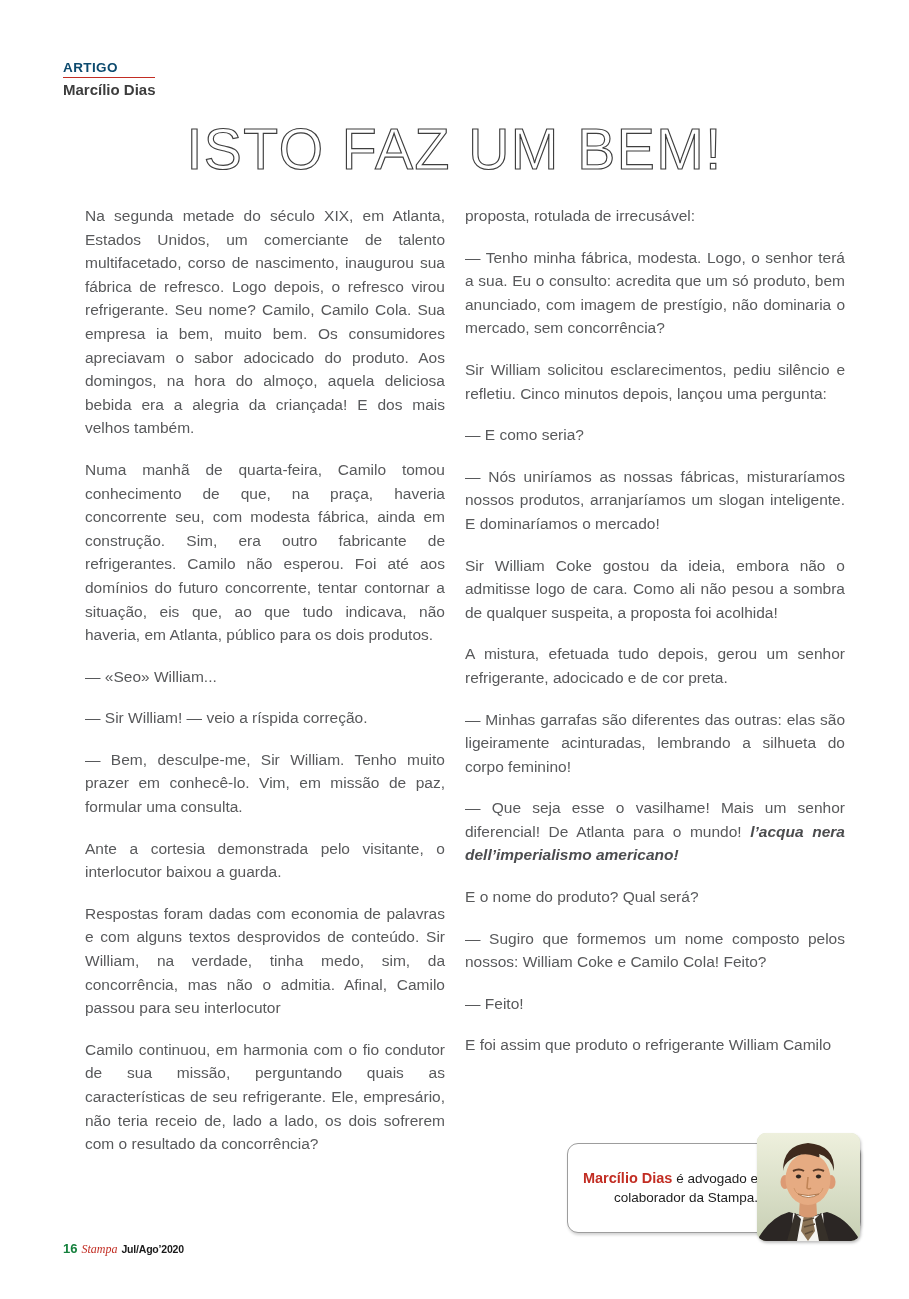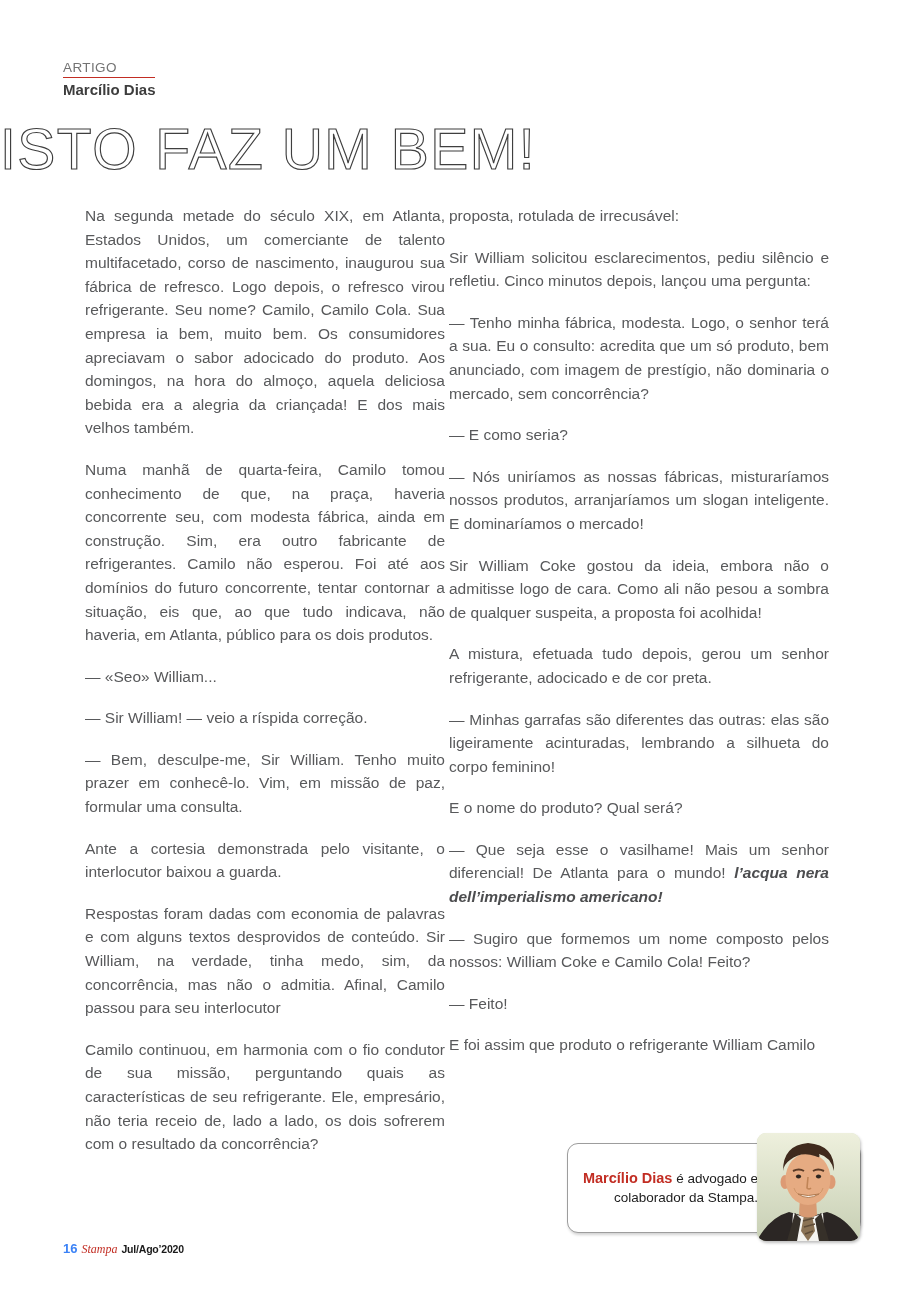--- a/index.html
+++ b/index.html
@@ -7,42 +7,43 @@
     position: relative;
     width: 909px; height: 1299px;
     background: #ffffff;
     font-family: "Liberation Sans", sans-serif;
     overflow: hidden;
   }
 
   
   .kicker-block { position: absolute; left: 63px; top: 60px; }
   .kicker {
-    font-size: 13.5px; font-weight: normal; letter-spacing: 0.4px;
-    color: #737373;
+    font-size: 13.5px; font-weight: bold; letter-spacing: 0.4px;
+    color: #0c4a6e;
   }
   .kicker-rule { width: 92px; height: 1px; background: #c22d23; margin: 2px 0 3px 0; }
   .kicker-author { font-size: 15px; font-weight: bold; color: #3d3d3d; }
 
   
   .article-title {
     position: absolute; top: 116px; left: 0; width: 100%;
+    text-align: center;
     font-size: 57px; font-weight: 100; letter-spacing: 1.5px;
     color: #3f3f3f;
     white-space: nowrap;
   }
   @supports (-webkit-text-stroke: 1px #000) {
     .article-title { color: #ffffff; -webkit-text-stroke: 1.15px #3f3f3f; }
   }
 
   
   .columns {
     position: absolute; top: 204px; left: 85px;
     width: 760px;
-    display: flex; gap: 4px;
+    display: flex; gap: 20px;
   }
   .col { flex: none; }
   .col-left  { width: 360px; }
   .col-right { width: 380px; }
   .col p {
     margin: 0 0 18px 0;
     font-size: 15.5px; line-height: 23.6px;
     color: #58595b;
     text-align: justify;
     font-weight: 300;
@@ -72,21 +73,21 @@
     box-shadow: 1px 2px 3px rgba(0,0,0,0.25);
     background: #dfe4cf;
   }
   .author-photo svg { display: block; }
 
   
   .footer {
     position: absolute; left: 63px; top: 1241px;
     display: flex; align-items: baseline; gap: 4px;
   }
-  .footer .page-number { font-size: 13px; font-weight: bold; color: #3b82f6; }
+  .footer .page-number { font-size: 13px; font-weight: bold; color: #15803d; }
   .footer .magazine-name {
     font-size: 12px; font-weight: normal; font-style: italic;
     color: #c22d23; font-family: "Liberation Serif", serif;
   }
   .footer .issue-date { font-size: 10.5px; font-weight: bold; color: #1a1a1a; letter-spacing: -0.2px; }
 </style>
 </head>
 <body>
 
 <div class="page">
@@ -105,29 +106,29 @@
       <p>Numa manhã de quarta-feira, Camilo tomou conhecimento de que, na praça, haveria concorrente seu, com modesta fábrica, ainda em construção. Sim, era outro fabricante de refrigerantes. Camilo não esperou. Foi até aos domínios do futuro concorrente, tentar contornar a situação, eis que, ao que tudo indicava, não haveria, em Atlanta,  público para os dois produtos.</p>
       <p>— «Seo» William...</p>
       <p>— Sir William! — veio a ríspida correção.</p>
       <p>— Bem, desculpe-me, Sir William.  Tenho muito prazer em conhecê-lo. Vim, em missão de paz, formular uma consulta.</p>
       <p>Ante a cortesia demonstrada pelo visitante, o interlocutor baixou  a guarda.</p>
       <p>Respostas foram dadas com economia de palavras e com alguns textos desprovidos de conteúdo. Sir William, na verdade,  tinha medo, sim,  da concorrência, mas não o admitia.  Afinal,  Camilo passou para seu interlocutor</p>
       <p>Camilo continuou, em harmonia com o fio condutor de sua missão,  perguntando quais as  características de seu refrigerante. Ele, empresário, não teria receio de, lado a lado, os dois sofrerem com o resultado da concorrência?</p>
     </div>
     <div class="col col-right">
       <p>proposta, rotulada de irrecusável:</p>
+      <p>— Tenho minha fábrica, modesta. Logo, o senhor terá a sua. Eu o consulto: acredita que um só produto, bem anunciado, com imagem de prestígio, não dominaria o mercado, sem concorrência?</p>
       <p>Sir William solicitou esclarecimentos, pediu  silêncio  e refletiu. Cinco minutos depois, lançou uma pergunta:</p>
-      <p>— Tenho minha fábrica, modesta. Logo, o senhor terá a sua. Eu o consulto: acredita que um só produto, bem anunciado, com imagem de prestígio, não dominaria o mercado, sem concorrência?</p>
       <p>— E como seria?</p>
       <p>— Nós uniríamos as nossas fábricas, misturaríamos nossos produtos, arranjaríamos um slogan inteligente. E dominaríamos o mercado!</p>
       <p>Sir William Coke gostou da ideia, embora não o admitisse logo de cara. Como ali não pesou a sombra de qualquer suspeita, a proposta foi acolhida!</p>
       <p>A mistura, efetuada tudo depois, gerou um senhor refrigerante, adocicado e de cor preta.</p>
       <p>— Minhas garrafas são diferentes das outras: elas são ligeiramente acinturadas, lembrando a silhueta do corpo feminino!</p>
+      <p><span>— Que seja esse o vasilhame!  Mais um senhor diferencial! De Atlanta para o mundo! </span><span class="em-seg">l’acqua nera dell’imperialismo americano!</span></p>
       <p>E o nome do produto? Qual será?</p>
-      <p><span>— Que seja esse o vasilhame!  Mais um senhor diferencial! De Atlanta para o mundo! </span><span class="em-seg">l’acqua nera dell’imperialismo americano!</span></p>
       <p>— Sugiro que formemos um nome composto pelos nossos: William Coke e Camilo Cola! Feito?</p>
       <p>— Feito!</p>
       <p>E foi assim que produto o refrigerante William Camilo</p>
     </div>
   </div>
 
   <div class="author-box">
     <div class="author-text"><span class="author-name">Marcílio Dias</span><span> é advogado e colaborador da Stampa.</span></div>
   </div>
   <div class="author-photo">

